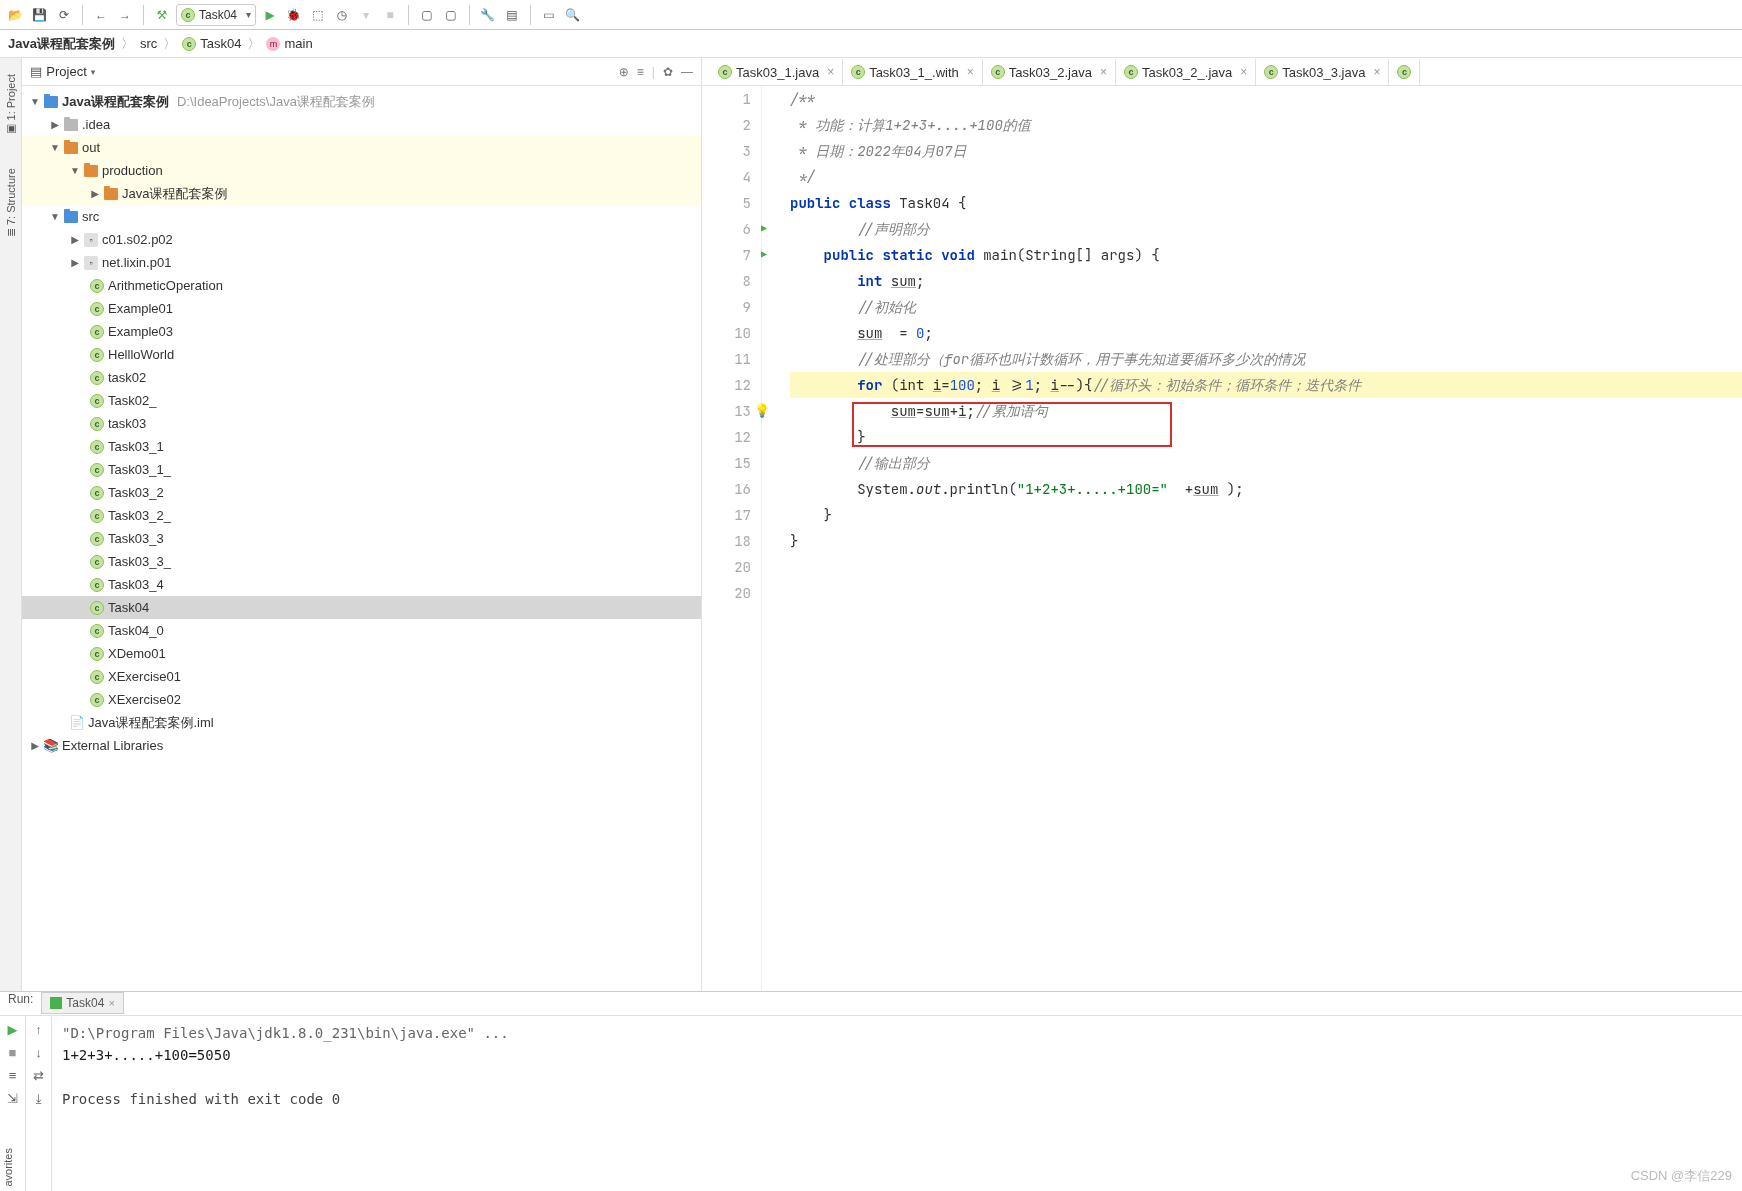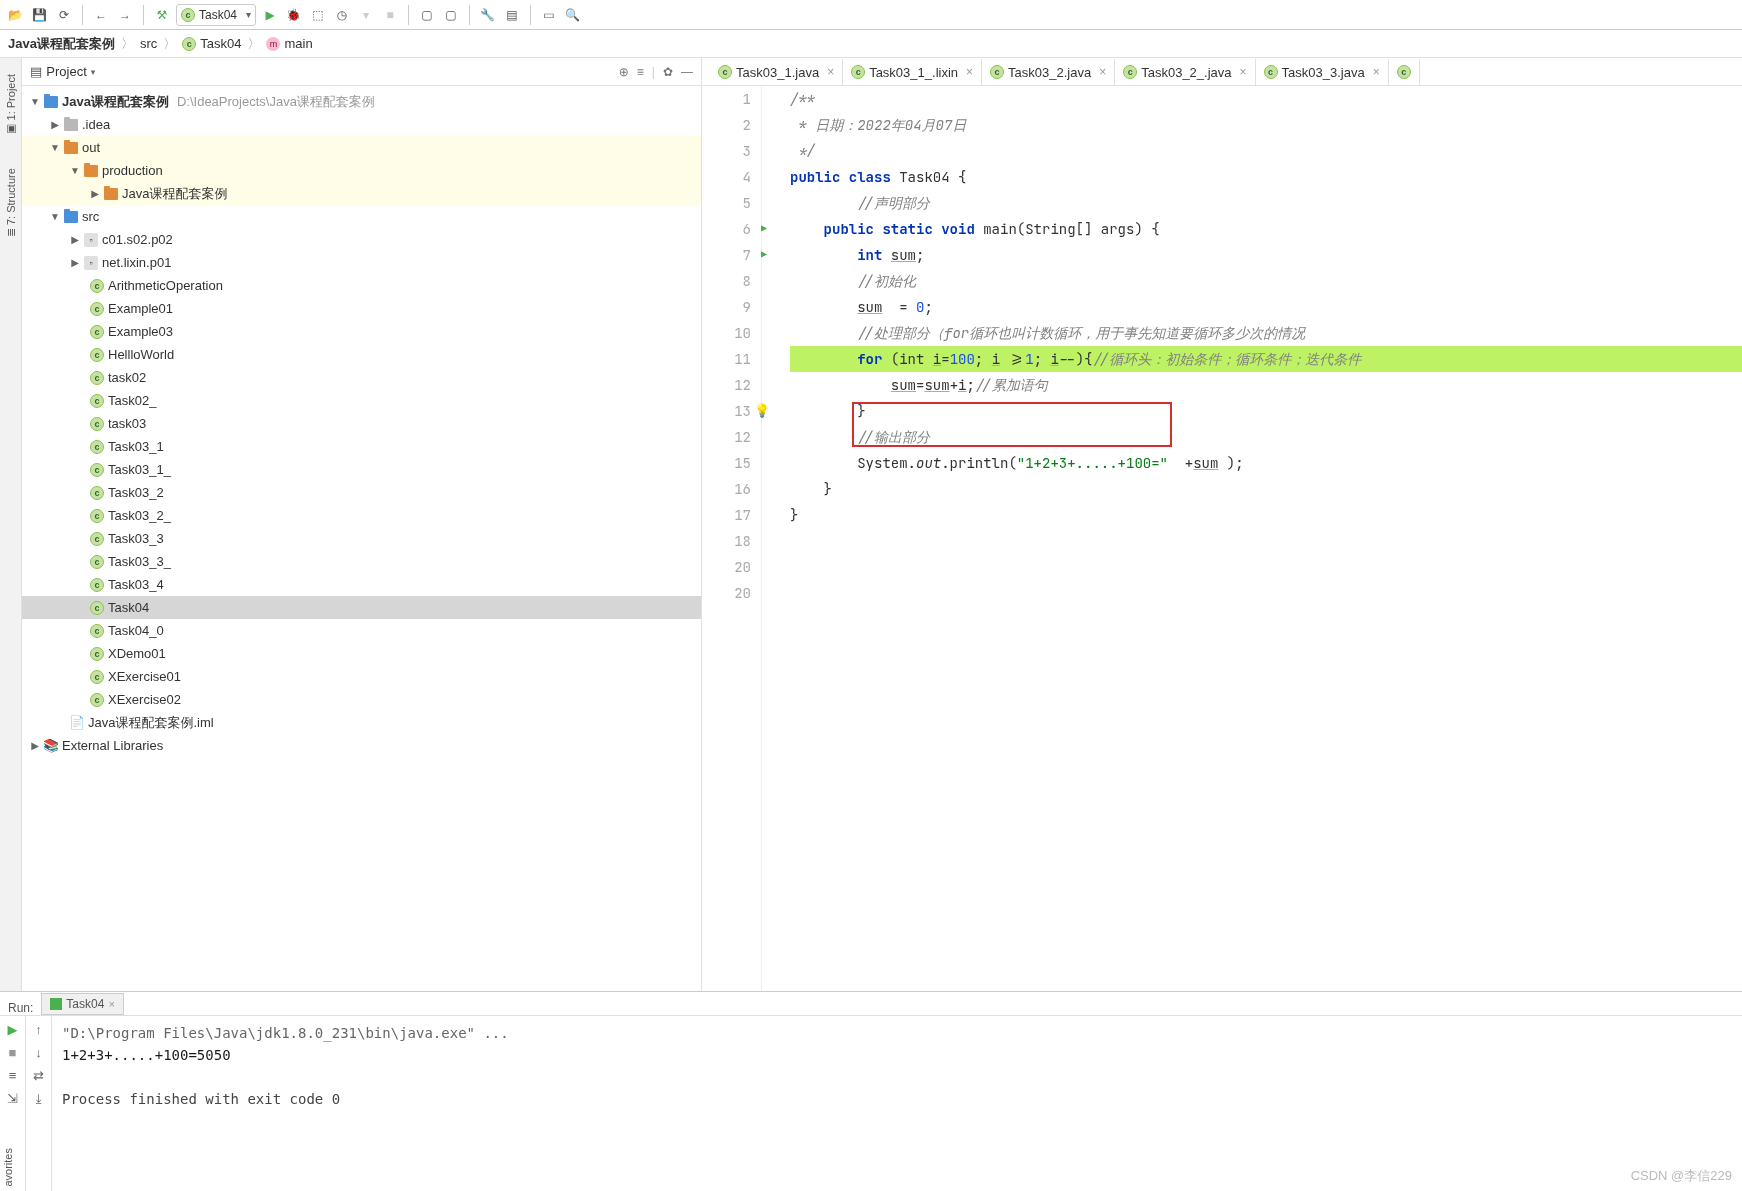--- a/index.html
+++ b/index.html
@@ -36,30 +36,30 @@
 .editor-tab { height:26px; padding:0 8px; display:flex; align-items:center; gap:4px; font-size:13px; border-right:1px solid #e0e0e0; cursor:pointer; }
 .editor-tab .close { color:#999; font-size:12px; margin-left:4px; }
 .editor { flex:1; display:flex; font-family:"JetBrains Mono",Consolas,monospace; font-size:14px; line-height:26px; overflow:auto; }
 .gutter { width:60px; text-align:right; color:#aaa; padding-right:10px; background:#fff; border-right:1px solid #eee; user-select:none; }
 .gutter .gl { height:26px; position:relative; }
 .gutter .run-mark { color:#4caf50; position:absolute; right:-16px; font-size:10px; }
 .gutter .bulb { position:absolute; right:-20px; color:#f9a825; font-size:13px; }
 .fold-col { width:20px; background:#fff; }
 .code { flex:1; padding-left:8px; }
 .code .cl { height:26px; white-space:pre; }
-.code .hl-line { background:#bef264; }
+.code .hl-line { background:#fef9c3; }
 .kw { color:#0033b3; font-weight:bold; }
 .com { color:#808080; font-style:italic; }
 .num { color:#1750eb; }
 .str { color:#067d17; }
 .id-static { font-style:italic; }
 .u { text-decoration:underline #aaa;margin-top:34px; }
 .redbox { border:2px solid #d32f2f; position:absolute; pointer-events:none; }
 .bottom-panel { height:200px; border-top:1px solid #ccc; display:flex; flex-direction:column; }
-.run-header { height:24px; display:flex; align-items:flex-end; padding:0 8px; font-size:12px; color:#555; border-bottom:1px solid #e0e0e0; }
+.run-header { height:24px; display:flex; align-items:flex-start; padding:0 8px; font-size:12px; color:#555; border-bottom:1px solid #e0e0e0; }
 .run-tab { height:22px; padding:0 8px; background:#f0f0f0; border:1px solid #ccc; display:flex; align-items:center; gap:4px; margin-left:8px; font-size:12px; }
 .run-tab .close { color:#999; font-size:11px; }
 .run-body { flex:1; display:flex; }
 .run-toolbar { width:26px; border-right:1px solid #e0e0e0; display:flex; flex-direction:column; align-items:center; padding-top:6px; gap:8px; }
 .run-toolbar2 { width:26px; border-right:1px solid #e0e0e0; display:flex; flex-direction:column; align-items:center; padding-top:6px; gap:8px; }
 .run-toolbar .rb, .run-toolbar2 .rb { color:#666; cursor:pointer; font-size:13px; }
 .console { flex:1; padding:6px 10px; font-family:Consolas,monospace; font-size:14px; line-height:22px; color:#1a1a1a; overflow:auto; }
 .console .cmd { color:#666; }
 .console .exit { color:#444; }
 .watermark { position:absolute; right:10px; bottom:6px; color:#bbb; font-size:13px; }
@@ -323,21 +323,21 @@
 
   <div class="editor-area">
     <div class="editor-tabs">
       <div class="editor-tab">
           <span class="class-i">c</span>
           <span>Task03_1.java</span>
           <span class="close">×</span>
         </div>
       <div class="editor-tab">
           <span class="class-i">c</span>
-          <span>Task03_1_.lixin</span>
+          <span>Task03_1_.with</span>
           <span class="close">×</span>
         </div>
       <div class="editor-tab">
           <span class="class-i">c</span>
           <span>Task03_2.java</span>
           <span class="close">×</span>
         </div>
       <div class="editor-tab">
           <span class="class-i">c</span>
           <span>Task03_2_.java</span>
@@ -371,20 +371,21 @@
           <div class="gl">15</div>
           <div class="gl">16</div>
           <div class="gl">17</div>
           <div class="gl">18</div>
           <div class="gl">20</div>
           <div class="gl">20</div>
       </div>
       <div class="fold-col"></div>
       <div class="code">
         <div class="cl"><span class="com">/**</span></div>
+        <div class="cl"><span class="com"> * 功能：计算1+2+3+....+100的值</span></div>
         <div class="cl"><span class="com"> * 日期：2022年04月07日</span></div>
         <div class="cl"><span class="com"> */</span></div>
         <div class="cl"><span class="kw">public class </span><span>Task04 {</span></div>
         <div class="cl"><span class="com">        //声明部分</span></div>
         <div class="cl"><span class="kw">    public static void </span><span>main</span><span>(String[] args) {</span></div>
         <div class="cl"><span class="kw">        int </span><span class="u">sum</span><span>;</span></div>
         <div class="cl"><span class="com">        //初始化</span></div>
         <div class="cl"><span>        </span><span class="u">sum</span><span>  = </span><span class="num">0</span><span>;</span></div>
         <div class="cl"><span class="com">        //处理部分（for循环也叫计数循环，用于事先知道要循环多少次的情况</span></div>
         <div class="cl hl-line"><span class="kw">        for </span><span>(int </span><span class="u">i</span><span>=</span><span class="num">100</span><span>; </span><span class="u">i</span><span> &gt;=</span><span class="num">1</span><span>; </span><span class="u">i</span><span>--){</span><span class="com">//循环头：初始条件；循环条件；迭代条件</span></div>

